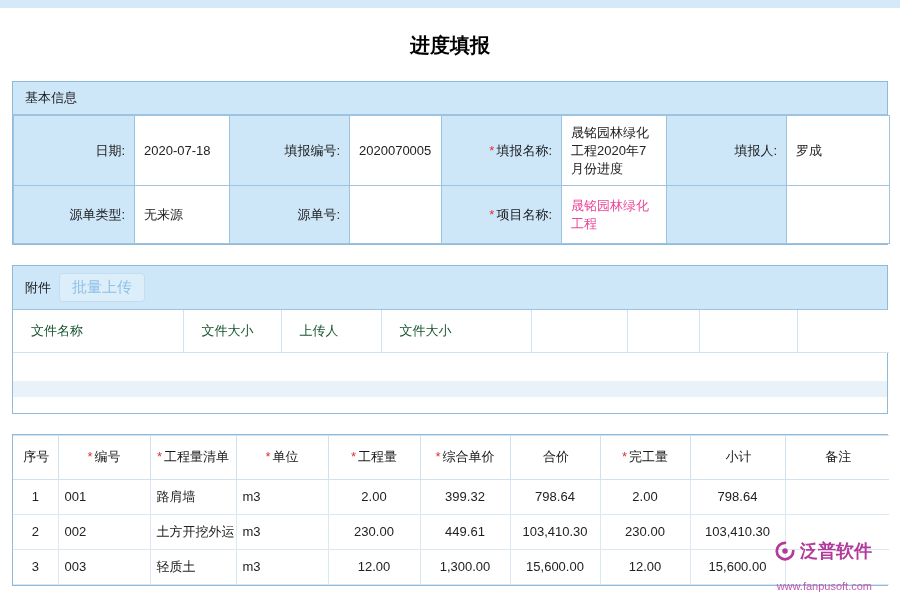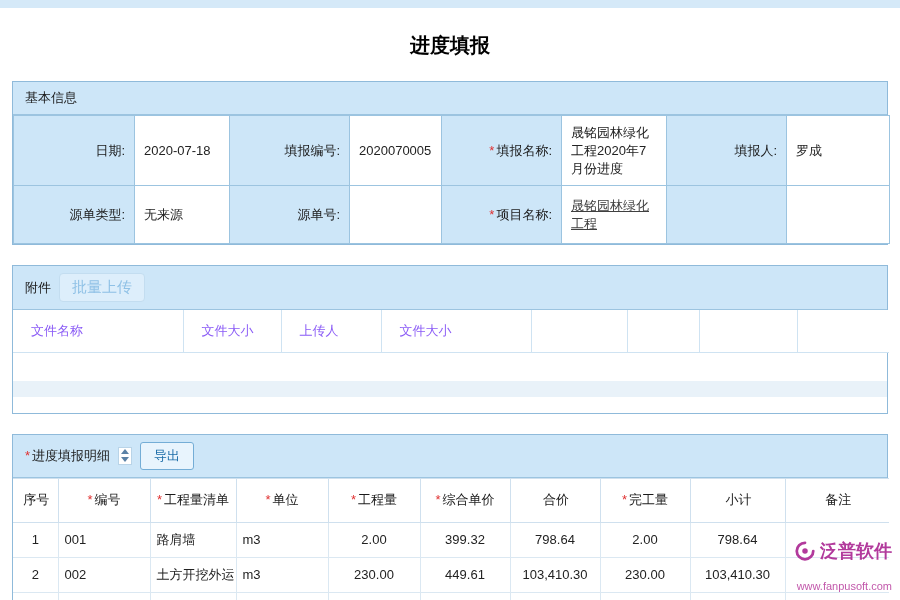--- a/index.html
+++ b/index.html
@@ -37,31 +37,31 @@
   }
   table { border-collapse: collapse; width: 100%; table-layout: fixed; font-size: 13px; }
 
   
   .info-table td { border: 1px solid #9cc4e0; padding: 5px 9px; vertical-align: middle; }
   .info-table td.lbl { background: #cde6f8; text-align: right; color: #1a1a1a; margin-top: 8px; }
   .info-table td.val { background: #fff; text-align: left; color: #222; }
   .info-table tr.r1 { height: 70px; }
   .info-table tr.r2 { height: 58px; }
   .req { color: #e03131; margin-right: 2px; }
-  a.link { color: #404040; text-decoration: underline; cursor: pointer; }
+  a.link { color: #ec4899; cursor: pointer; }
 
   
   .attach-table th {
     border: 1px solid #cfe3f2;
     border-top: none;
     background: #fff;
     font-weight: normal;
     text-align: left;
     padding: 11px 0 11px 18px;
-    color: #8b5cf6;
+    color: #14532d;
     height: 42px;
   }
   .attach-table th:first-child { border-left: none; }
   .attach-table th:last-child { border-right: none; }
   .attach-body { height: 60px; }
   .attach-body .band-white { height: 28px; background: #ffffff; }
   .attach-body .band-blue { height: 16px; background: #e9f2f9; }
   .attach-body .band-white2 { height: 16px; background: #ffffff; }
   .btn-upload {
     background: #ddeefb;
@@ -130,21 +130,21 @@
     overflow: hidden;
     white-space: nowrap;
   }
   .detail-table td:first-child { border-left: none; }
   .detail-table td:last-child { border-right: none; }
   .detail-table td.ta-l { text-align: left; padding-left: 6px; }
 
   
   .watermark {
     position: absolute;
-    right: 8px;
+    right: 28px;
     bottom: 8px;
     text-align: right;
     z-index: 5;
     pointer-events: none;
   }
   .watermark .row { display: flex; align-items: center; justify-content: flex-end; gap: 4px; }
   .watermark .brand { font-size: 18px; font-weight: bold; color: #b23a9c; }
   .watermark .url { font-size: 11px; color: #c258ab; margin-top: 17px; }
 </style>
 </head>
@@ -225,28 +225,20 @@
     </tbody>
       </table>
     <div class="attach-body">
       <div class="band-white"></div>
       <div class="band-blue"></div>
       <div class="band-white2"></div>
     </div>
   </section>
 
   <section class="panel">
-    <div class="panel-header">
-      <span><span class="req">*</span><span>进度填报明细</span></span>
-      <span class="spinner">
-          <i class="up"></i>
-          <i class="down"></i>
-        </span>
-      <button class="btn-export">导出</button>
-    </div>
     <table class="detail-table">
       <colgroup>
         <col style="width:45px">
           <col style="width:92px">
           <col style="width:86px">
           <col style="width:92px">
           <col style="width:92px">
         <col style="width:90px">
           <col style="width:90px">
           <col style="width:90px">

